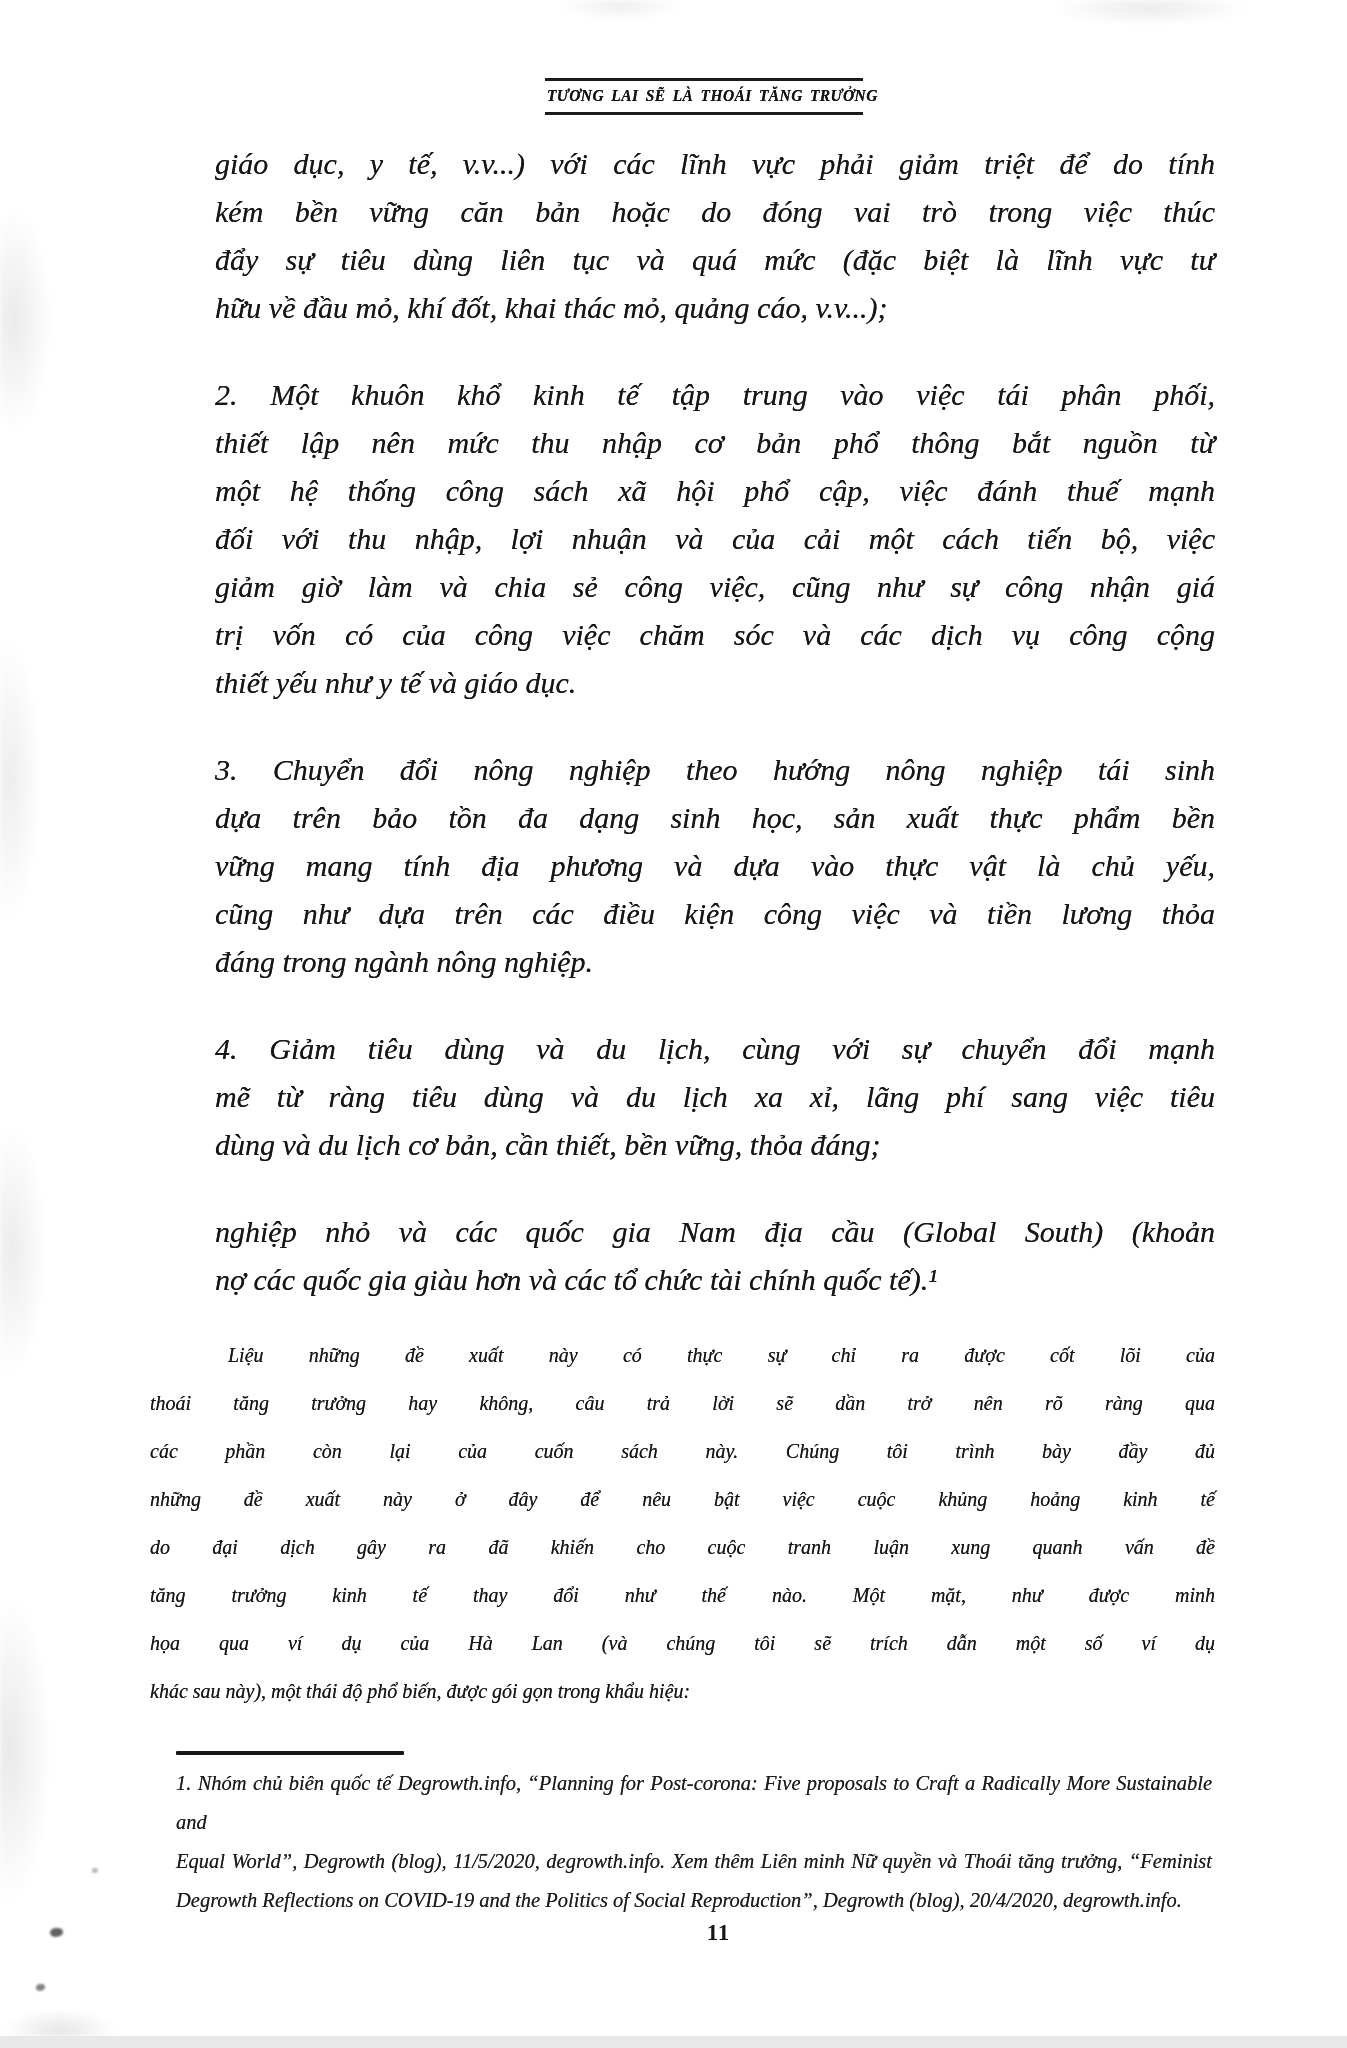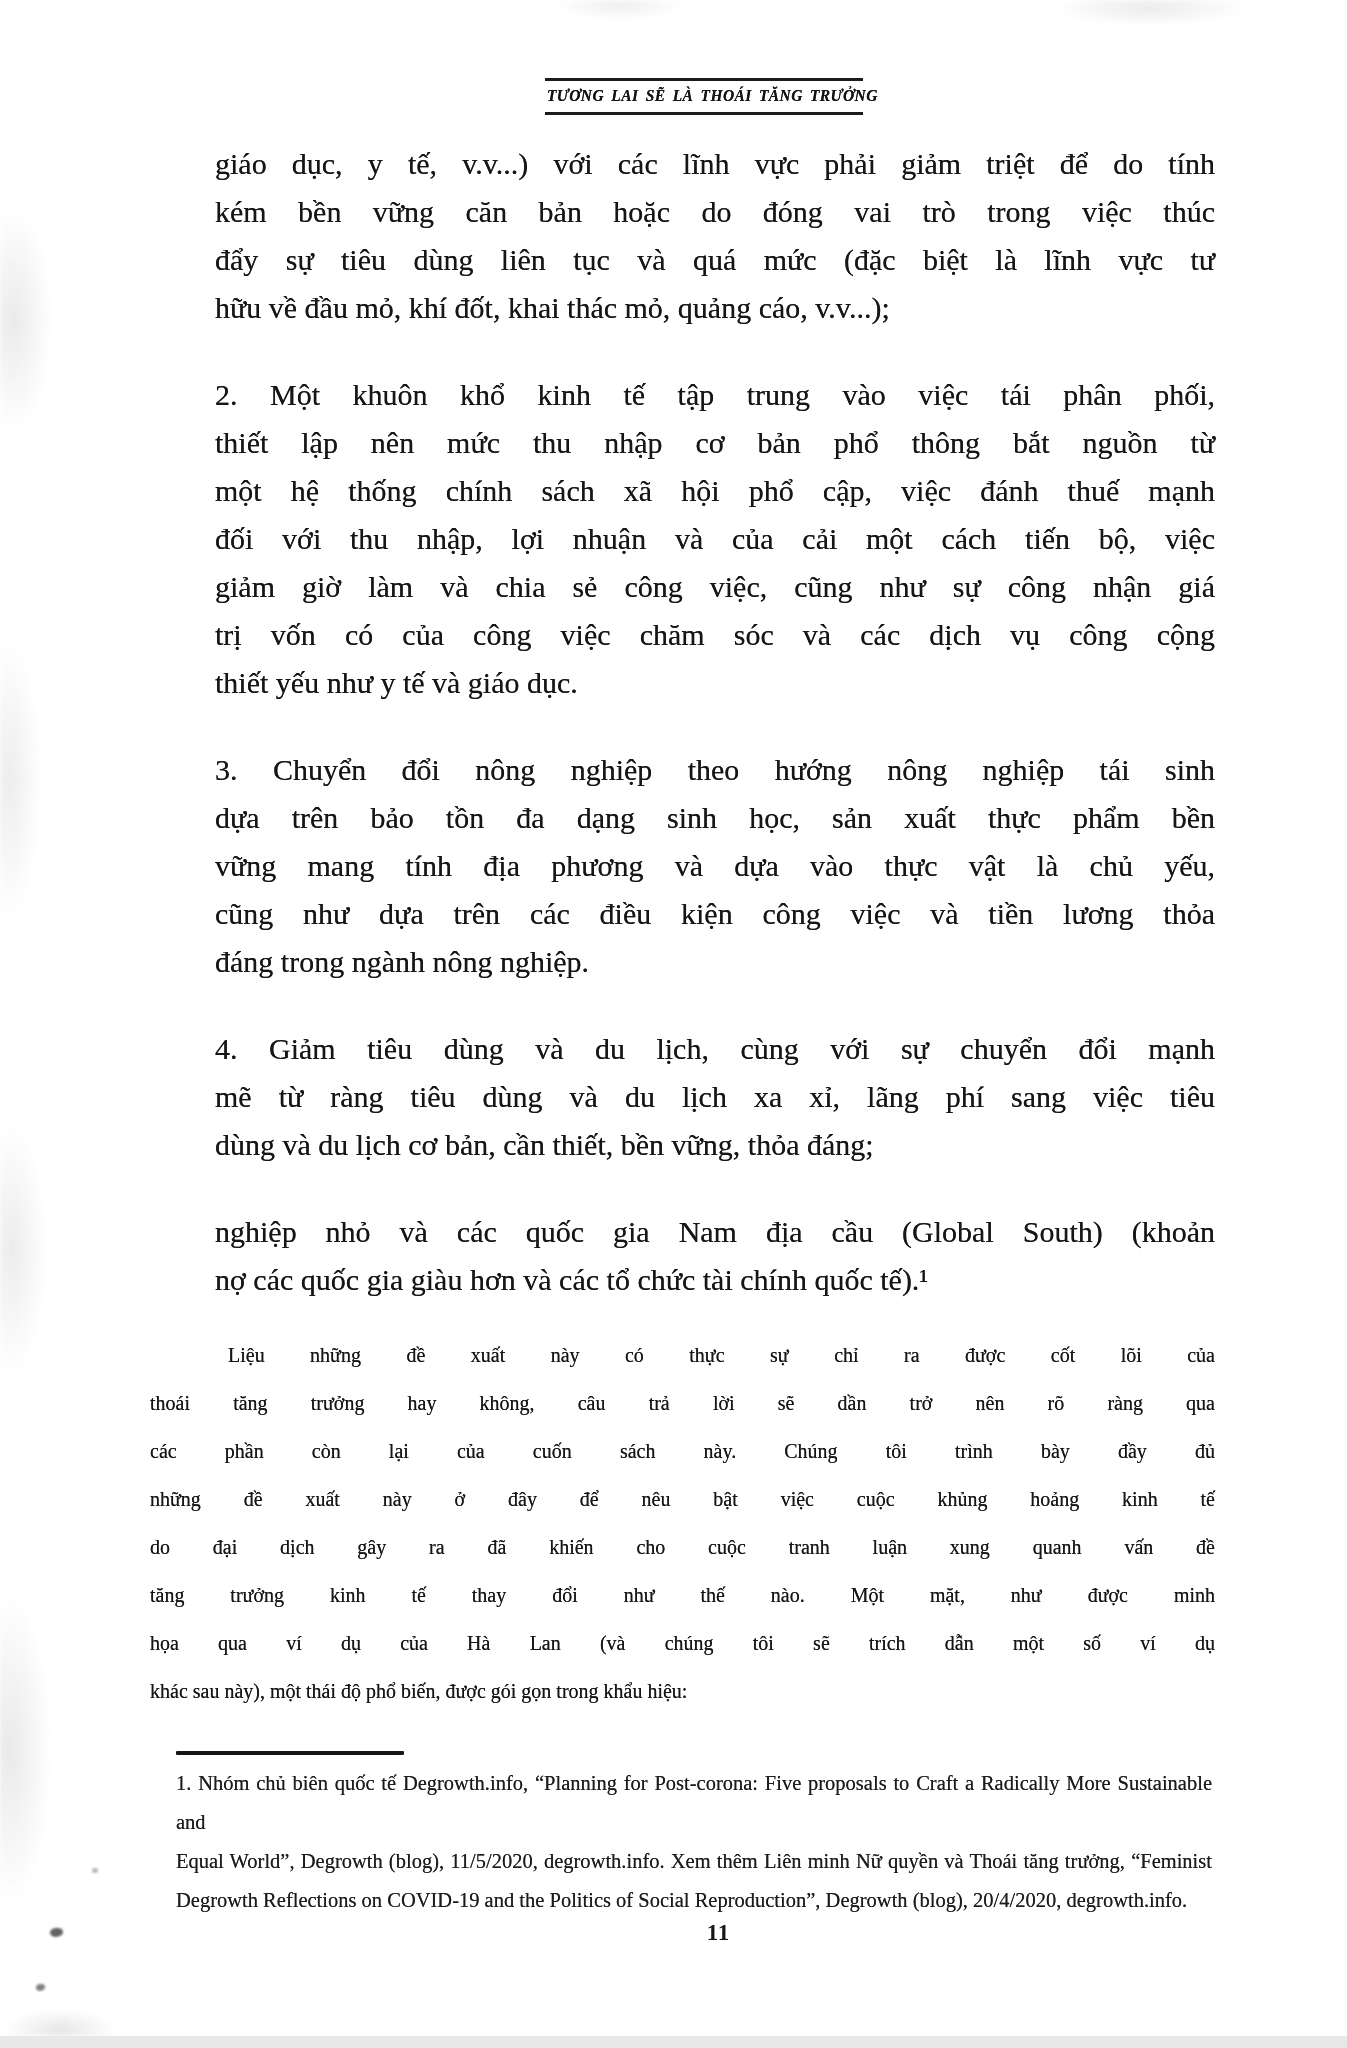--- a/index.html
+++ b/index.html
@@ -36,20 +36,21 @@
   .closing{
     position:absolute;top:1331px;left:150px;width:1065px;
     font-size:20px;line-height:48px;
   }
   .para + .para{margin-top:39px;}
   .line{
     text-align:justify;
     text-align-last:justify;
     text-shadow:0 0 .5px rgba(0,0,0,.75);
     white-space:normal;
+    font-style:italic;
   }
   .line.line-last{text-align-last:left;}
   .line.indent{text-indent:78px;}
   
   .fn-rule{
     position:absolute;top:1751px;left:176px;width:228px;height:4px;
     background:#161616;border-radius:1px;
   }
   .footnote{
     position:absolute;top:1764px;left:176px;width:1036px;
@@ -100,21 +101,21 @@
   <main class="list-block">
       <div class="para">
         <div class="line">giáo dục, y tế, v.v...) với các lĩnh vực phải giảm triệt để do tính</div>
         <div class="line">kém bền vững căn bản hoặc do đóng vai trò trong việc thúc</div>
         <div class="line">đẩy sự tiêu dùng liên tục và quá mức (đặc biệt là lĩnh vực tư</div>
         <div class="line line-last">hữu về đầu mỏ, khí đốt, khai thác mỏ, quảng cáo, v.v...);</div>
       </div>
       <div class="para">
         <div class="line">2. Một khuôn khổ kinh tế tập trung vào việc tái phân phối,</div>
         <div class="line">thiết lập nên mức thu nhập cơ bản phổ thông bắt nguồn từ</div>
-        <div class="line">một hệ thống chính sách xã hội phổ cập, việc đánh thuế mạnh</div>
+        <div class="line">một hệ thống công sách xã hội phổ cập, việc đánh thuế mạnh</div>
         <div class="line">đối với thu nhập, lợi nhuận và của cải một cách tiến bộ, việc</div>
         <div class="line">giảm giờ làm và chia sẻ công việc, cũng như sự công nhận giá</div>
         <div class="line">trị vốn có của công việc chăm sóc và các dịch vụ công cộng</div>
         <div class="line line-last">thiết yếu như y tế và giáo dục.</div>
       </div>
       <div class="para">
         <div class="line">3. Chuyển đổi nông nghiệp theo hướng nông nghiệp tái sinh</div>
         <div class="line">dựa trên bảo tồn đa dạng sinh học, sản xuất thực phẩm bền</div>
         <div class="line">vững mang tính địa phương và dựa vào thực vật là chủ yếu,</div>
         <div class="line">cũng như dựa trên các điều kiện công việc và tiền lương thỏa</div>

